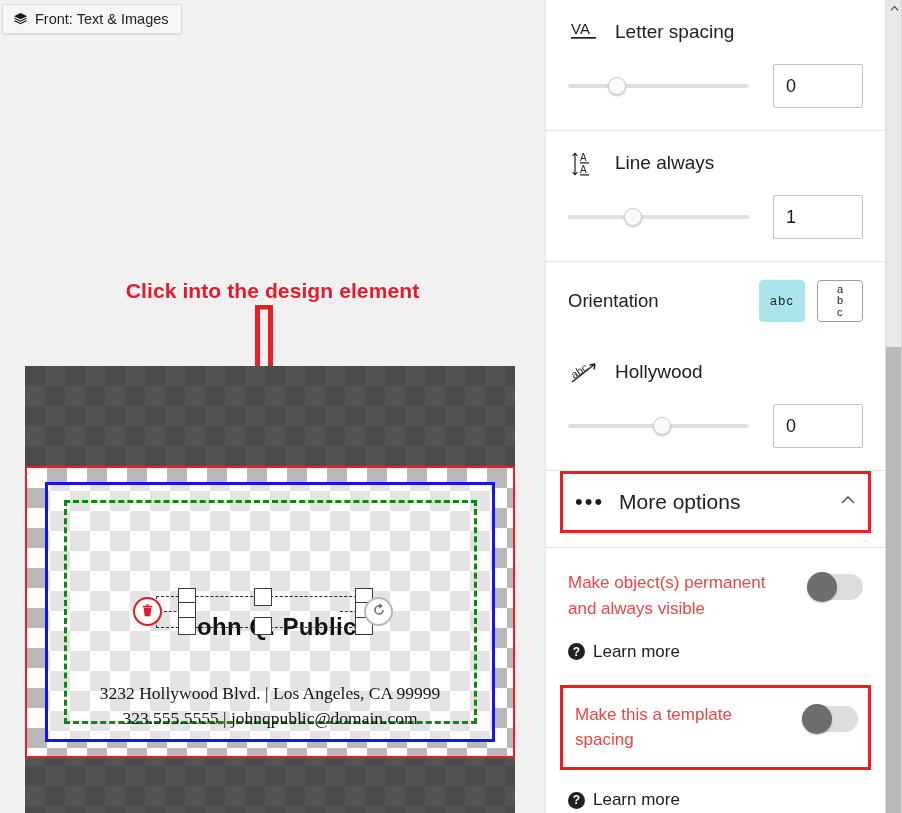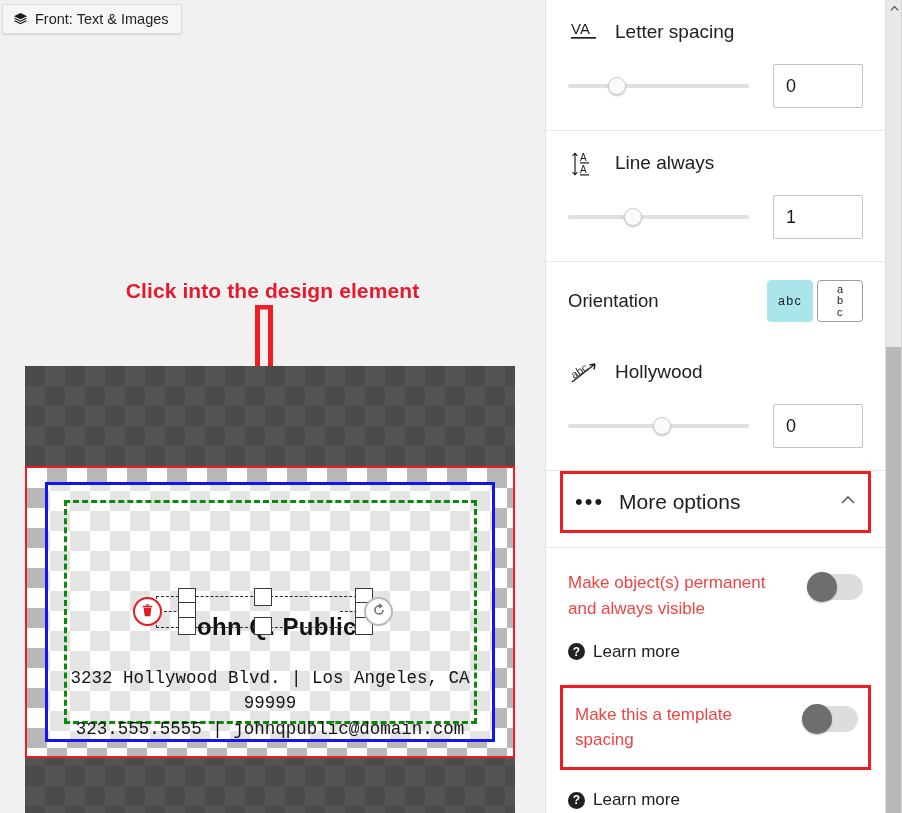--- a/index.html
+++ b/index.html
@@ -104,23 +104,23 @@
     position: absolute; left: 0; right: 0; top: 128px;
     text-align: center;
     font-family: "Liberation Sans", sans-serif;
     font-weight: bold;
     font-size: 24px;
     color: #111;
     letter-spacing: .4px;
     white-space: nowrap;
   }
   #contact-lines {
-    position: absolute; left: 0; right: 0; top: 181px;
+    position: absolute; left: 0; right: 0; top: 196px;
     text-align: center;
-    font-family: Liberation Mono, monospace;
+    font-family: Liberation Serif, serif;
     font-size: 17.5px;
     color: #141414;
     line-height: 1.45;
   }
 
   
   #sel-widget { position: absolute; left: 133px; top: 592px; width: 260px; height: 40px; }
   #sel-dashed {
     position: absolute; left: 23px; top: 4px; width: 216px; height: 32px;
     border: 1.5px dashed #2a2a2a;
@@ -191,21 +191,21 @@
     border: 1px solid #c4c4c4; border-radius: 2px;
     display: flex; align-items: center;
     padding-left: 12px;
     font-size: 18px; color: #1a1a1a;
     background: #fff;
   }
 
   
   #orientation-row {
     display: flex; align-items: center; height: 78px;
-    gap: 4px;
+    gap: 12px;
   }
   #orientation-row .label { font-size: 18.5px; color: #202124; font-weight: 500; flex: 1; }
   .orient-btn {
     width: 46px; height: 42px; border-radius: 4px;
     display: flex; align-items: center; justify-content: center;
     font-size: 12.5px; color: #1c1c1c; letter-spacing: 1.2px;
   }
   .orient-btn.selected { background: #a9e5eb; border: 1px solid #a9e5eb; }
   .orient-btn.unselected { background: #fff; border: 1px solid #9e9e9e; }
   .orient-vert { display: flex; flex-direction: column; line-height: 1.02; font-size: 11px; letter-spacing: 0; }

